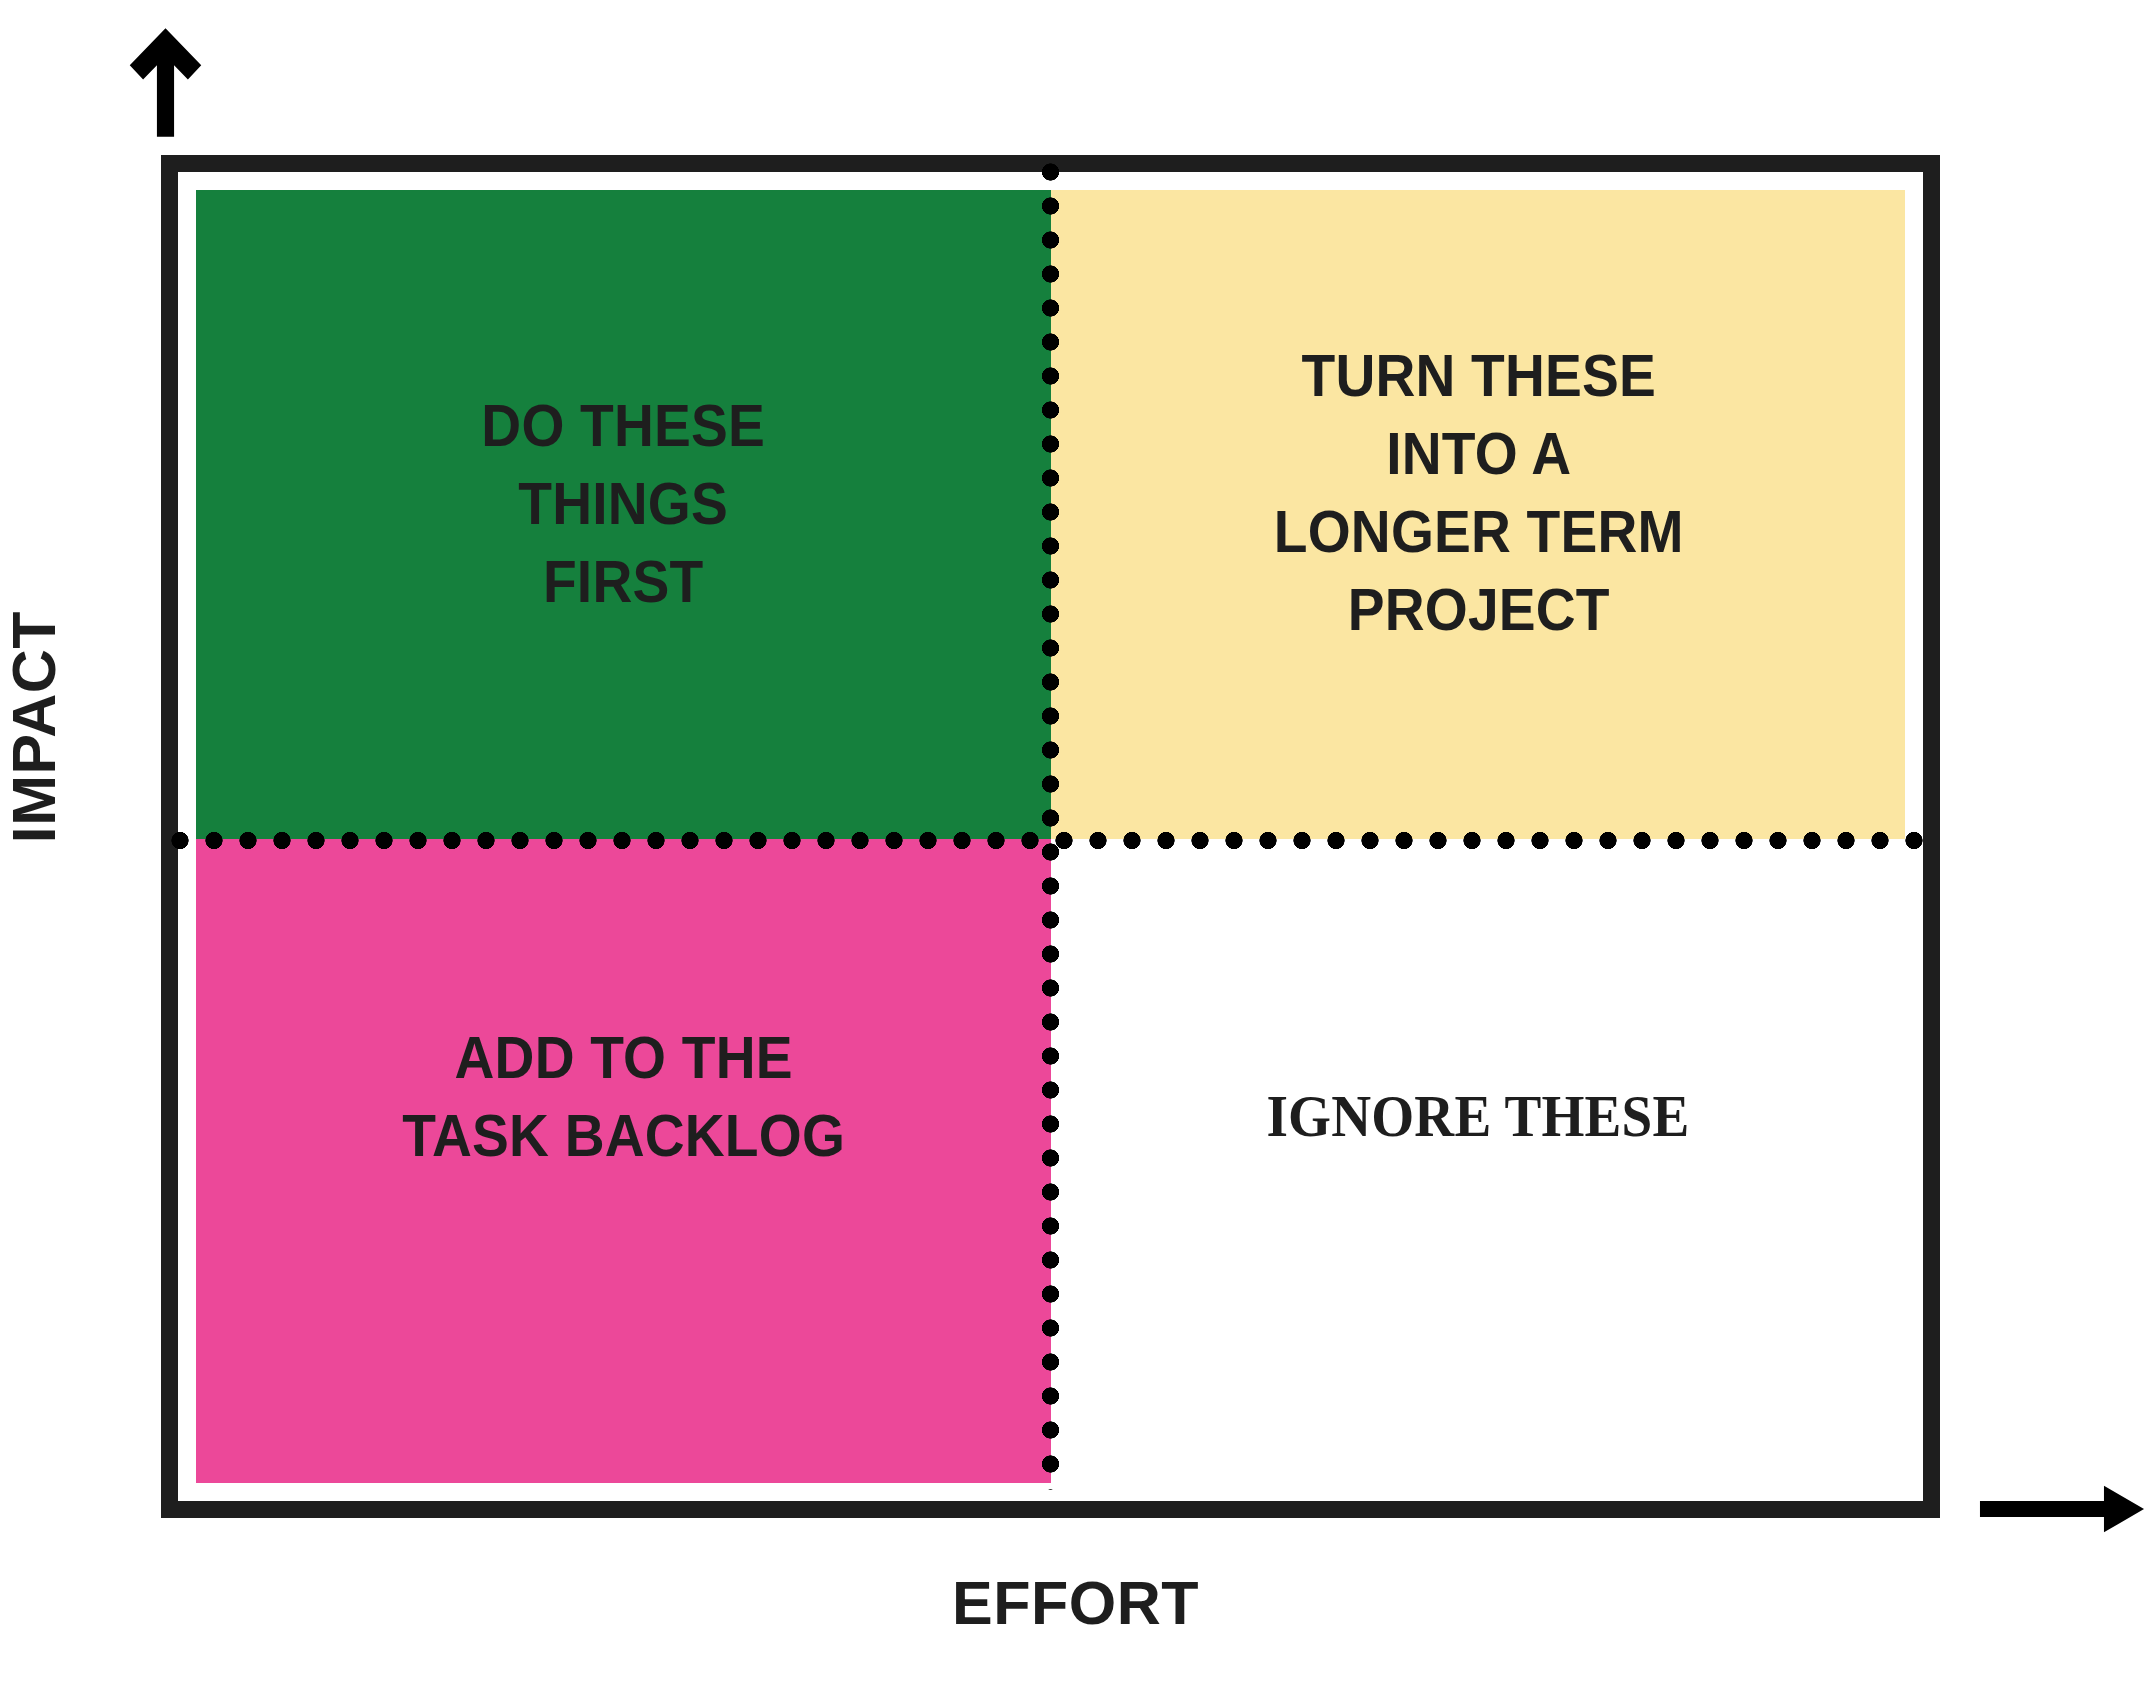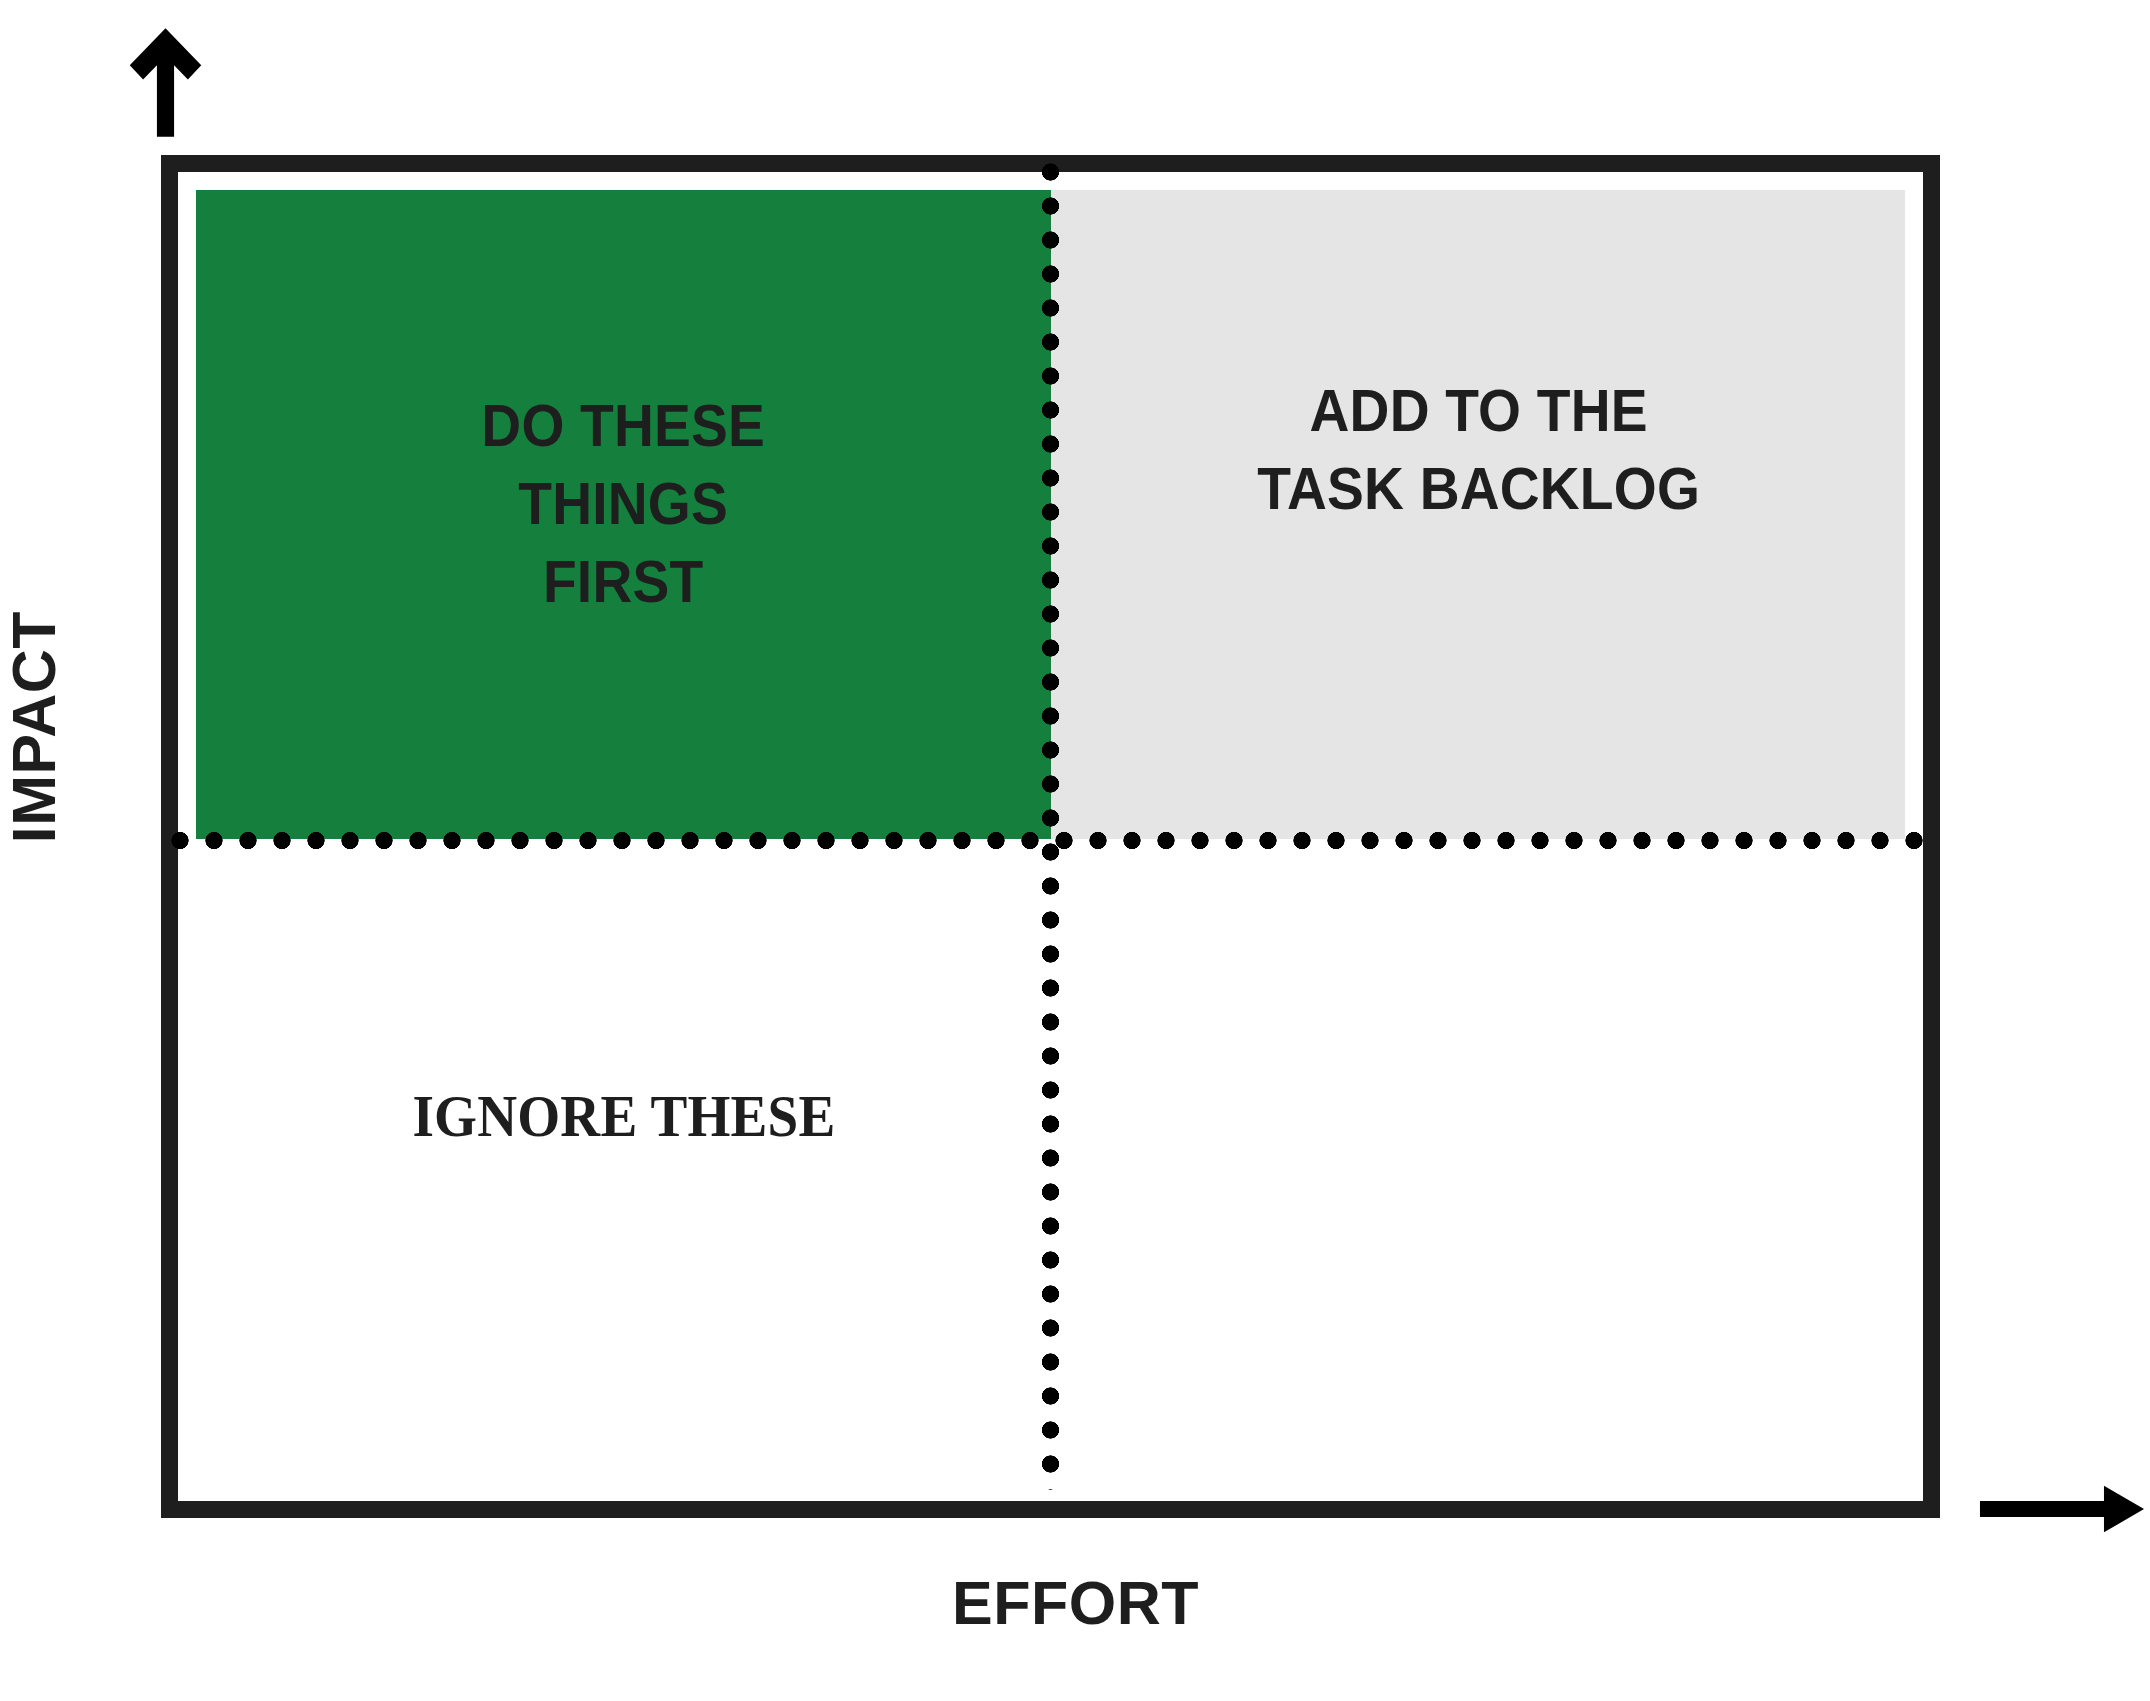--- a/index.html
+++ b/index.html
@@ -103,21 +103,21 @@
     color: #1e1e1e;
     text-align: center;
     white-space: pre-line;
     font-stretch: condensed;
     transform: scaleX(0.92);
   }
   #quadrant-do-first       { background: #15803d; }
   #quadrant-do-first .quadrant-text       { margin-top: -20px; }
   #quadrant-longer-project { background: #fbe6a2; }
   #quadrant-longer-project .quadrant-text { margin-top: -43px; }
-  #quadrant-backlog        { background: #e5e5e5; }
+  #quadrant-backlog        { background: #ec4899; }
   #quadrant-backlog .quadrant-text        { margin-top: -128px; }
   #quadrant-ignore         { background: #ffffff; font-family: Liberation Serif, serif; }
   #quadrant-ignore .quadrant-text         { margin-top: -90px; }
 
   
   #divider-vertical {
     position: absolute;
     left: 1042px;
     top: 155px;
     width: 17px;
@@ -164,20 +164,26 @@
 
   <div id="matrix-frame">
     <div id="matrix-inner">
 
       <div class="quadrant" id="quadrant-do-first">
         <div class="quadrant-text">DO THESE
 THINGS
 FIRST</div>
       </div>
 
+      <div class="quadrant" id="quadrant-longer-project">
+        <div class="quadrant-text">TURN THESE
+INTO A
+LONGER TERM
+PROJECT</div>
+      </div>
 
       <div class="quadrant" id="quadrant-backlog">
         <div class="quadrant-text">ADD TO THE
 TASK BACKLOG</div>
       </div>
 
       <div class="quadrant" id="quadrant-ignore">
         <div class="quadrant-text">IGNORE THESE</div>
       </div>
 

